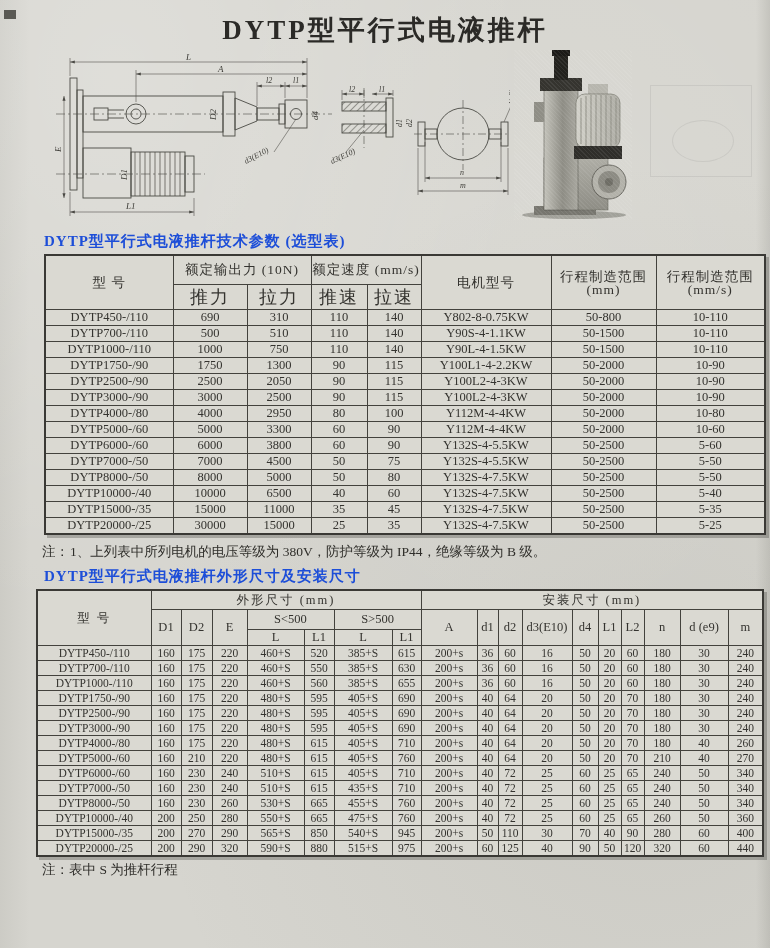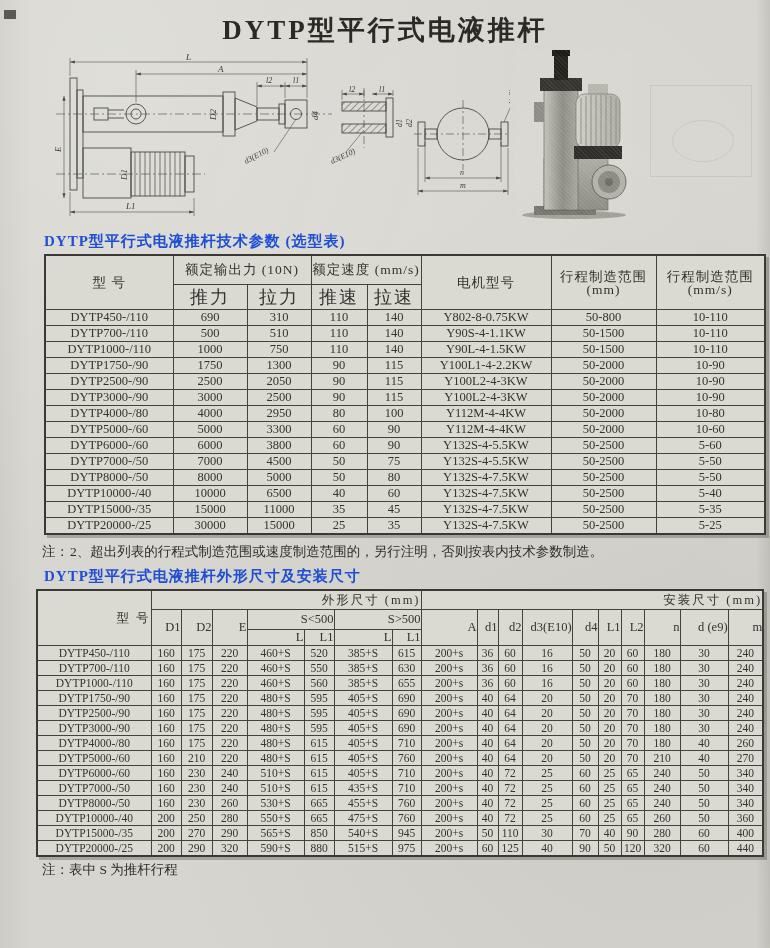--- a/index.html
+++ b/index.html
@@ -42,21 +42,21 @@
   th,td{
     border:1px solid #43423d;text-align:center;vertical-align:middle;
     padding:0;font-weight:normal;overflow:hidden;white-space:nowrap;color:#34332f;
   }
   #t1{width:720px;margin-left:44px;}
   #t1 thead tr.r1 th{height:28px;font-size:13.5px;letter-spacing:1px;}
   #t1 thead tr.r2 th{height:23px;font-size:18px;letter-spacing:2px;}
   #t1 thead .twoline{font-size:13px;line-height:13px;letter-spacing:0;font-family:Liberation Serif, serif;}
   #t1 tbody td{height:14px;font-size:12.5px;}
   #t2{width:726px;margin-left:36px;}
-  #t2 thead th{font-size:12.5px;text-align:right;}
+  #t2 thead th{font-size:12.5px;}
   #t2 thead tr.r1 th{height:18px;letter-spacing:2px;}
   #t2 thead tr.r2 th{height:19px;}
   #t2 thead tr.r3 th{height:14px;}
   #t2 tbody td{height:14px;font-size:11.5px;}
   .notes{display:flex;margin:7px 0 0 42px;width:700px;font-size:13.5px;line-height:19.2px;color:#2f2e2a;}
   .notes .lbl{flex:0 0 28px;}
   .notes .item{padding-left:20px;text-indent:-20px;}
   .footer-note{margin:4px 0 0 42px;font-size:13.5px;color:#2f2e2a;}
   svg text{font-family:"Liberation Serif","DejaVu Serif",serif;}
   .dimtxt{font-size:9px;font-style:italic;fill:#3d3c37;}
@@ -409,21 +409,21 @@
         <td>Y132S-4-7.5KW</td>
         <td>50-2500</td>
         <td>5-25</td>
       </tr>
     </tbody>
 </table>
 
 <div class="notes">
   <div class="lbl">注：</div>
   <div>
-    <div class="item">2、超出列表的行程式制造范围或速度制造范围的，另行注明，否则按表内技术参数制造。</div>
+    <div class="item">1、上列表中所列电机的电压等级为 380V，防护等级为 IP44，绝缘等级为 B 级。</div>
   </div>
 </div>
 
 <div class="section-heading">DYTP型平行式电液推杆外形尺寸及安装尺寸</div>
 
 <table id="t2">
   <colgroup>
     <col style="width:114px">
       <col style="width:30px">
       <col style="width:31px">

